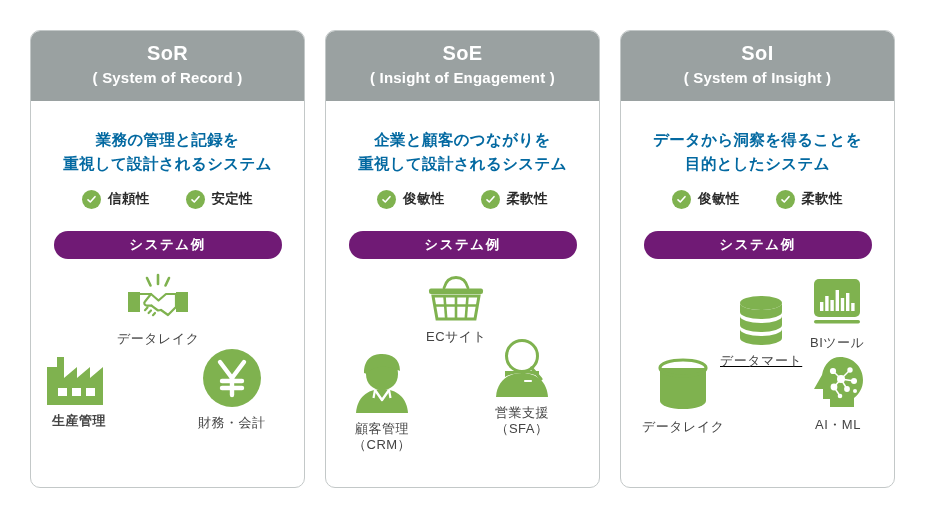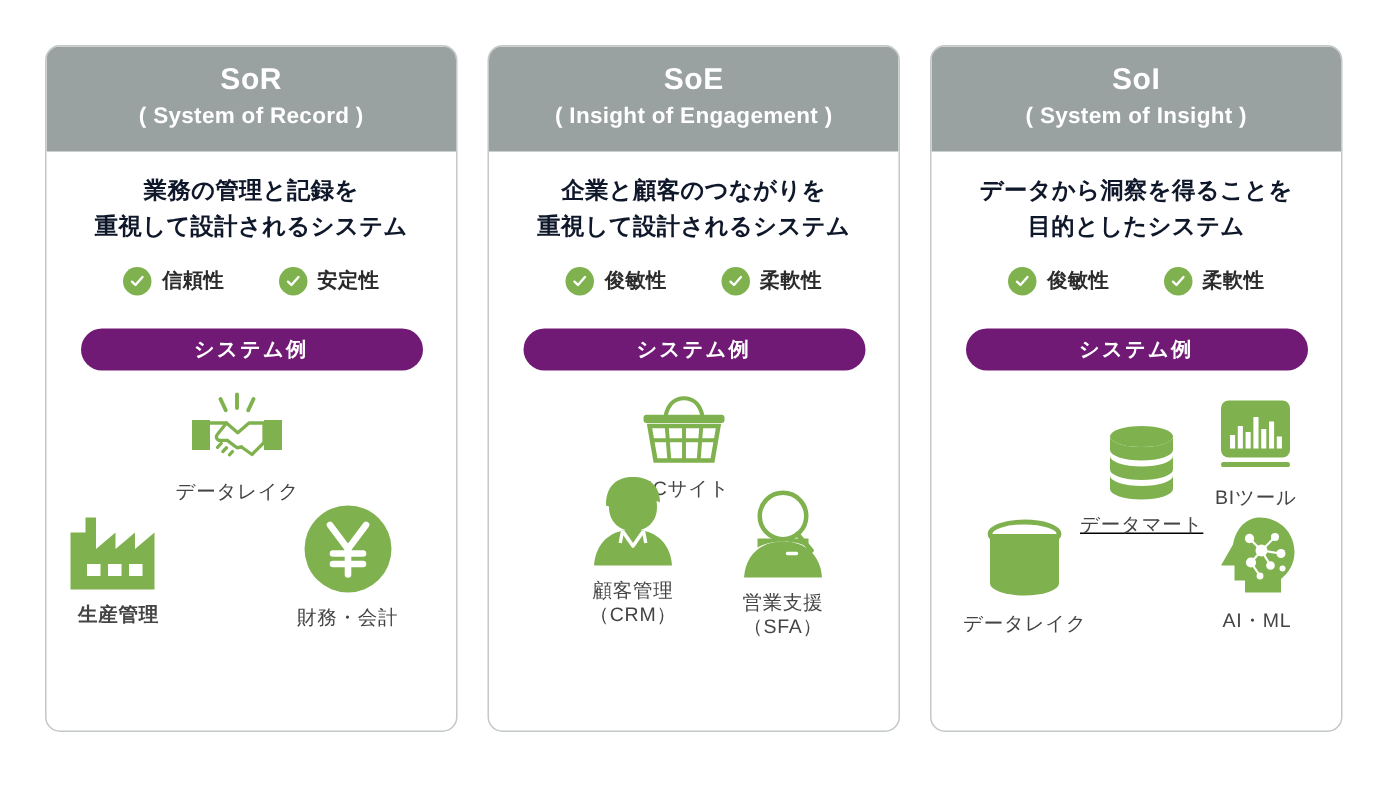--- a/index.html
+++ b/index.html
@@ -23,20 +23,21 @@
     width:275px;
     height:458px;
     background:#ffffff;
     border:1px solid #c3c8c8;
     border-radius:10px;
     box-sizing:border-box;
     overflow:hidden;
     display:flex;
     flex-direction:column;
     position:relative;
+    gap:12px;
   }
   .card-header{
     background:#9aa1a1;
     color:#ffffff;
     text-align:center;
     padding:10px 6px 11px 6px;
     flex:0 0 auto;
   }
   .card-title{
     font-size:20px;
@@ -56,21 +57,21 @@
     flex:1 1 auto;
     position:relative;
     padding:0 8px;
     display:flex;
     flex-direction:column;
     align-items:center;
   }
   .desc{
     margin-top:15px;
     text-align:center;
-    color:#0f172a;
+    color:#0369a1;
     font-size:15.5px;
     font-weight:bold;
     line-height:1.55;
     letter-spacing:.3px;
     white-space:nowrap;
   }
   .desc .line{display:block;}
   .traits{
     margin-top:14px;
     display:flex;
@@ -281,21 +282,21 @@
                   <path d="M40.5 21.5 L38.8 43.5"></path>
                 <path d="M7.6 30.5 L50.4 30.5"></path>
               </g>
             </svg>
           </span>
           <span class="ex-label">
             <span>ECサイト</span>
           </span>
         </div>
 
-        <div class="ex" style="left:20px; top:64px;margin-left:40px;">
+        <div class="ex" style="left:20px; top:88px;">
           <span class="glyph">
             <svg width="58" height="62" viewBox="0 0 58 62">
               <path d="M13 21 C13 9 20 3 29 3 C38 3 45 9 45 21 C45 31 38 37 29 37 C20 37 13 31 13 21 Z" fill="#7fb24f"></path>
               <path d="M11 20 C11 6 19 1 29 1 C39 1 47 6 47 18 C47 18 41 15 34 14 C26 13 18 15 14 21 Z" fill="#7fb24f"></path>
               <path d="M29 36 C14 36 4 45 3 60 L55 60 C54 45 44 36 29 36 Z" fill="#7fb24f"></path>
               <path d="M22 37 L29 47 L36 37" fill="none" stroke="#ffffff" stroke-width="2.4" stroke-linejoin="round"></path>
               <path d="M22 37 L20.5 45" fill="none" stroke="#ffffff" stroke-width="2.2"></path>
               <path d="M36 37 L37.5 45" fill="none" stroke="#ffffff" stroke-width="2.2"></path>
             </svg>
           </span>

